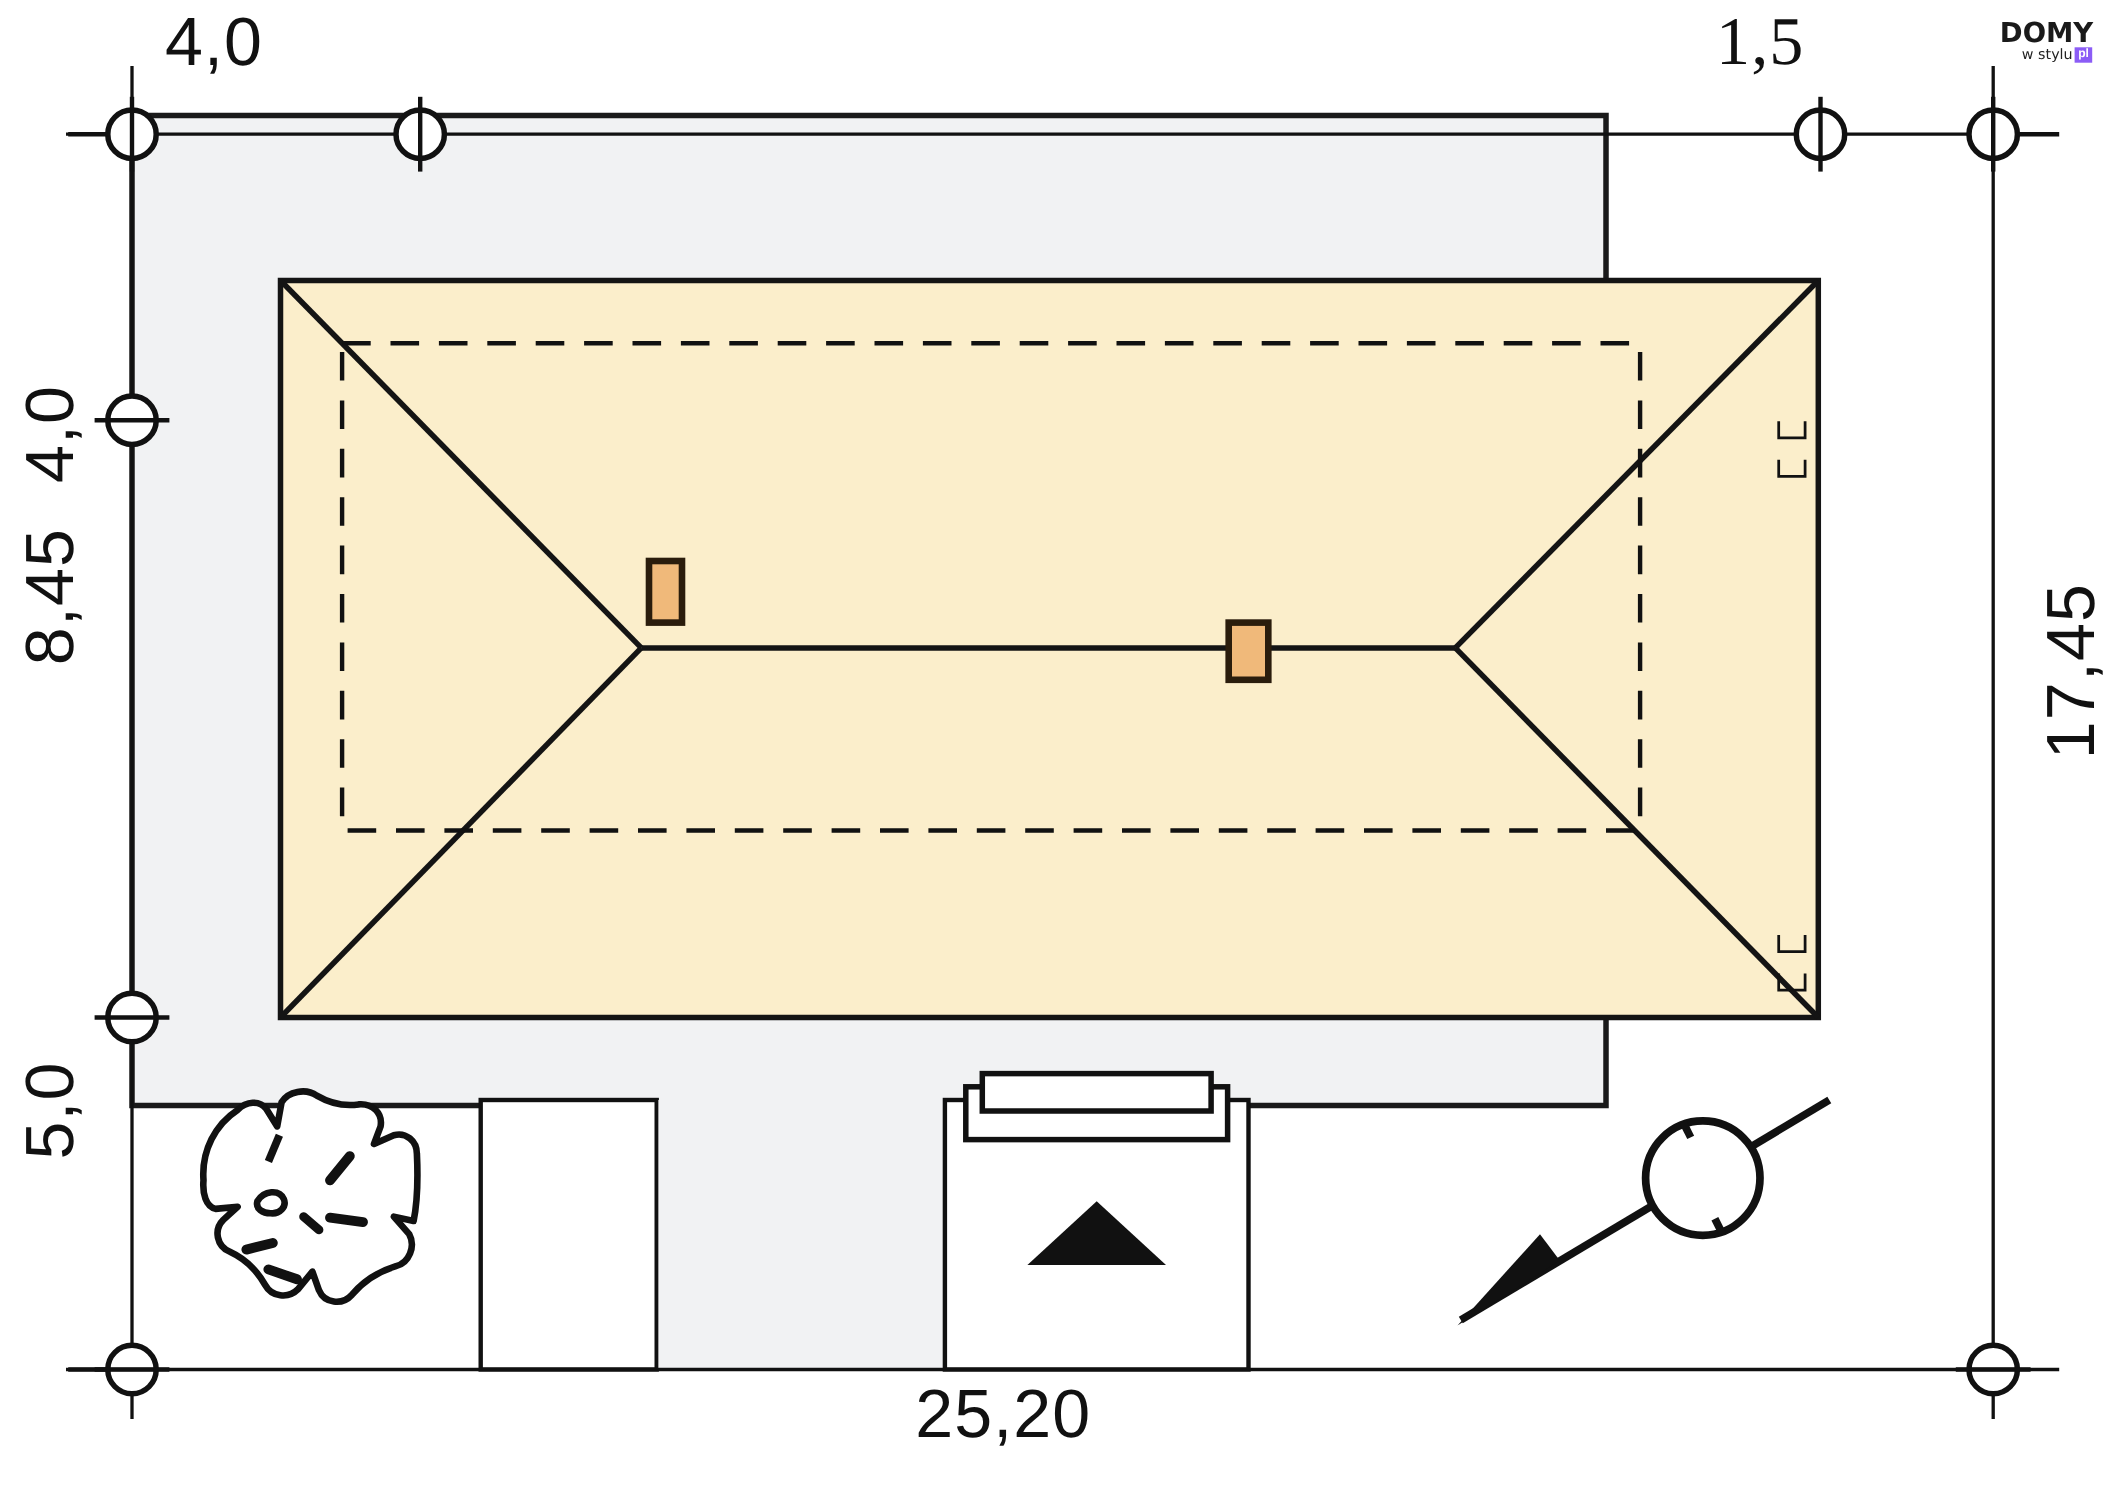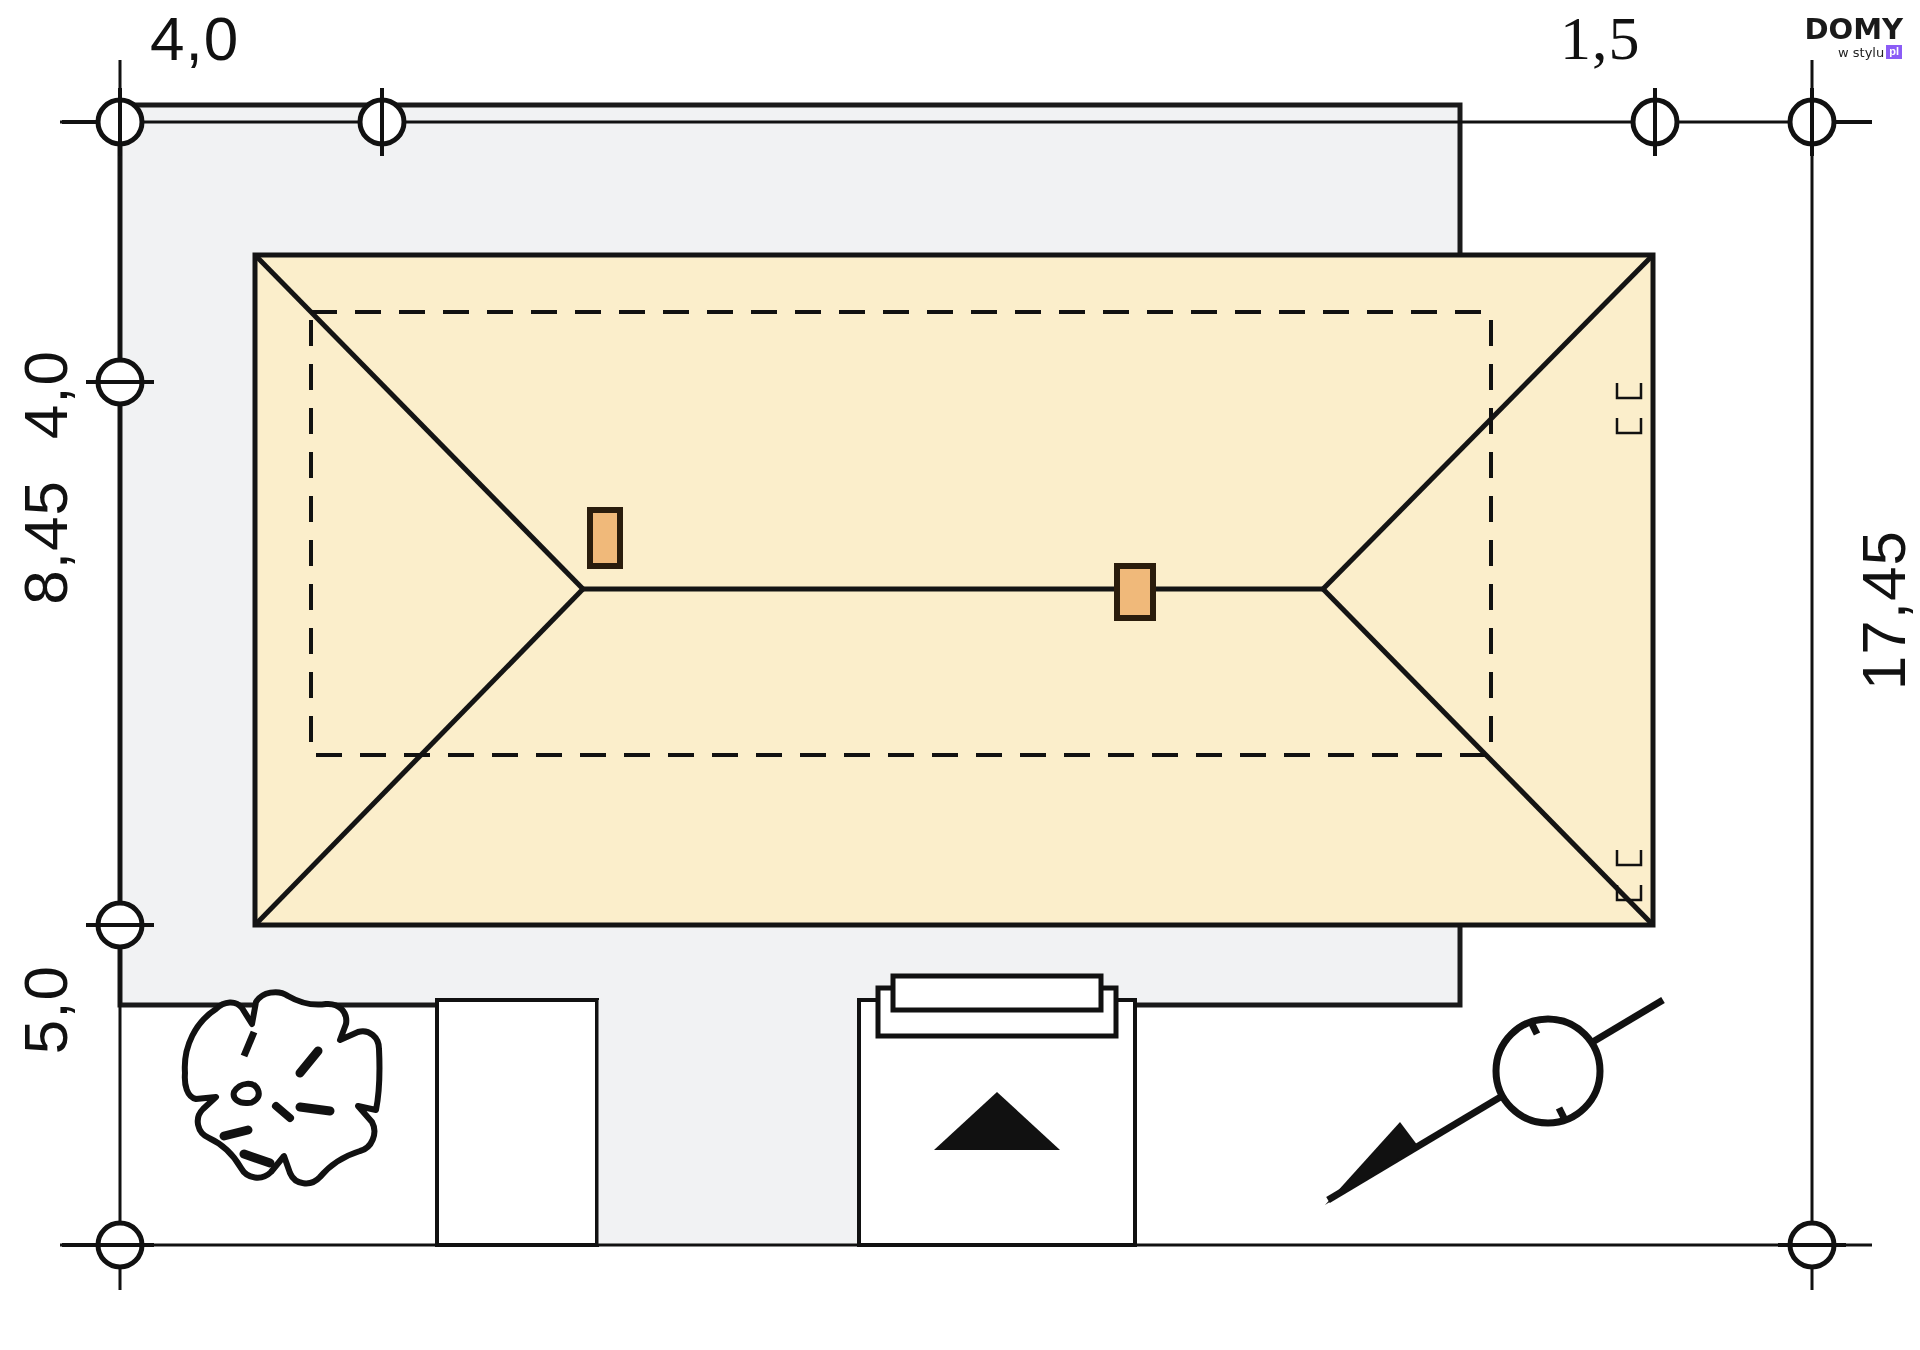--- a/index.html
+++ b/index.html
@@ -8,21 +8,21 @@
 
   #stage{position:absolute;inset:0;width:1920px;height:1030px;}
 
   svg#plan{position:absolute;left:0;top:0;width:1920px;height:1350px;display:block;}
 
   
   #logo{position:absolute;left:1795px;top:14px;width:108px;height:46px;
         display:flex;flex-direction:column;align-items:flex-end;
         justify-content:center;line-height:1;user-select:none;}
   #logo .l1{font-family:"DejaVu Sans",sans-serif;font-weight:bold;
-            font-size:29px;letter-spacing:0px;color:#1a1a1a;}
+            font-size:25px;letter-spacing:0px;color:#1a1a1a;}
   #logo .l2{display:flex;align-items:center;gap:2px;margin-top:1px;margin-right:1px;justify-content:center;}
   #logo .l2 .t{font-family:"DejaVu Sans",sans-serif;font-size:13px;color:#222;}
   #logo .l2 .pl{background:#8b5cf6;color:#fff;font-size:11px;font-weight:bold;
                 padding:1px 3px 2px 3px;line-height:1;display:inline-block;}
 
   
   .dim{position:absolute;color:#111;white-space:nowrap;user-select:none;}
   .dim-h{font-size:62px;letter-spacing:1px;}
   .dim-v{font-size:62px;letter-spacing:1px;transform-origin:0 0;}
 </style>
@@ -225,20 +225,21 @@
   <div class="dim dim-h" style="left:1560px;top:3px;font-family:Liberation Serif, serif;">1,5</div>
 
   <div class="dim dim-v" style="left:10px;top:350px;transform:rotate(-90deg) translate(-100%,0);">4,0</div>
 
   <div class="dim dim-v" style="left:10px;top:480px;transform:rotate(-90deg) translate(-100%,0);">8,45</div>
 
   <div class="dim dim-v" style="left:10px;top:965px;transform:rotate(-90deg) translate(-100%,0);">5,0</div>
 
   <div class="dim dim-v" style="left:1848px;top:530px;transform:rotate(-90deg) translate(-100%,0);">17,45</div>
 
+  <div class="dim dim-h" style="left:832px;top:1250px;">25,20</div>
 
   <div id="logo">
     <span class="l1">DOMY</span>
     <span class="l2">
       <span class="t">w stylu</span>
       <span class="pl">pl</span>
     </span>
   </div>
 
 </div>

